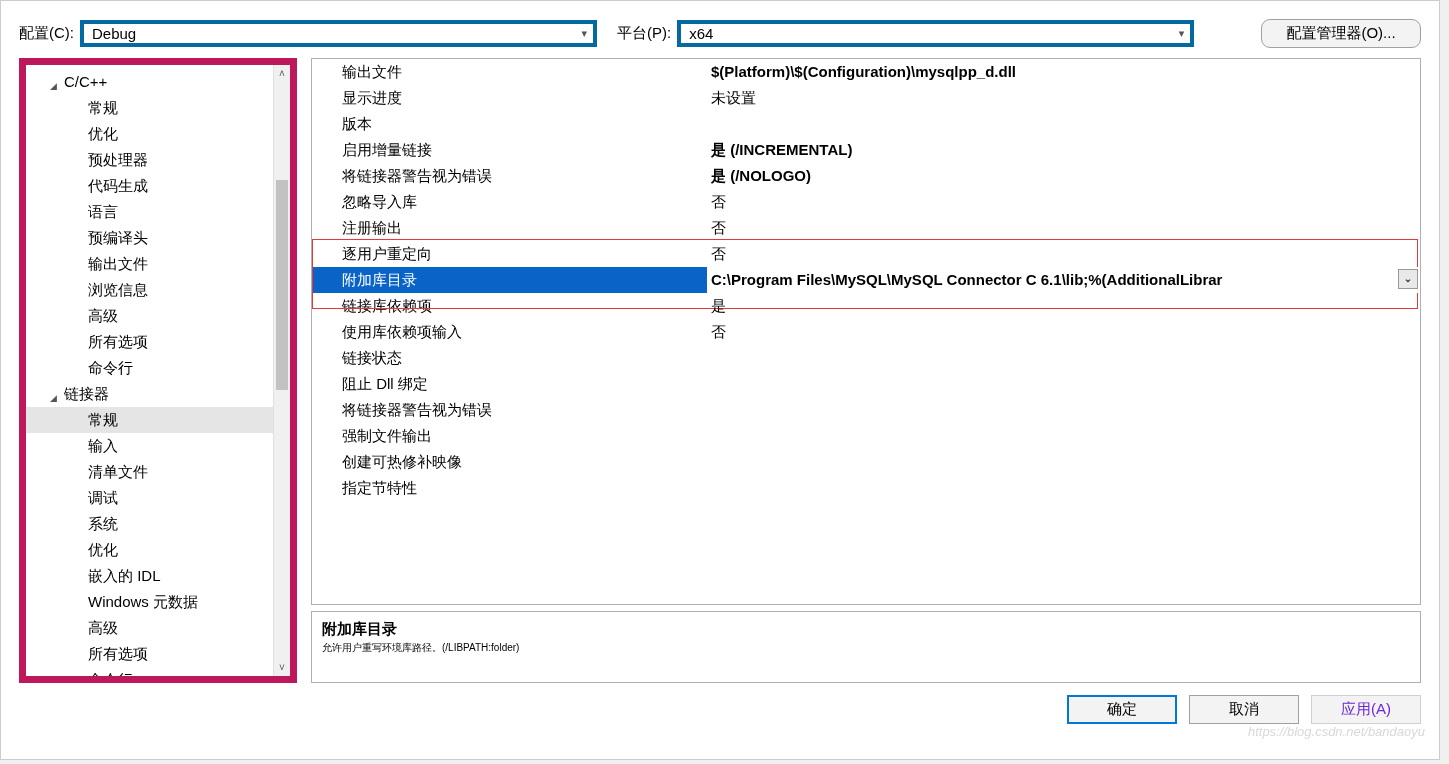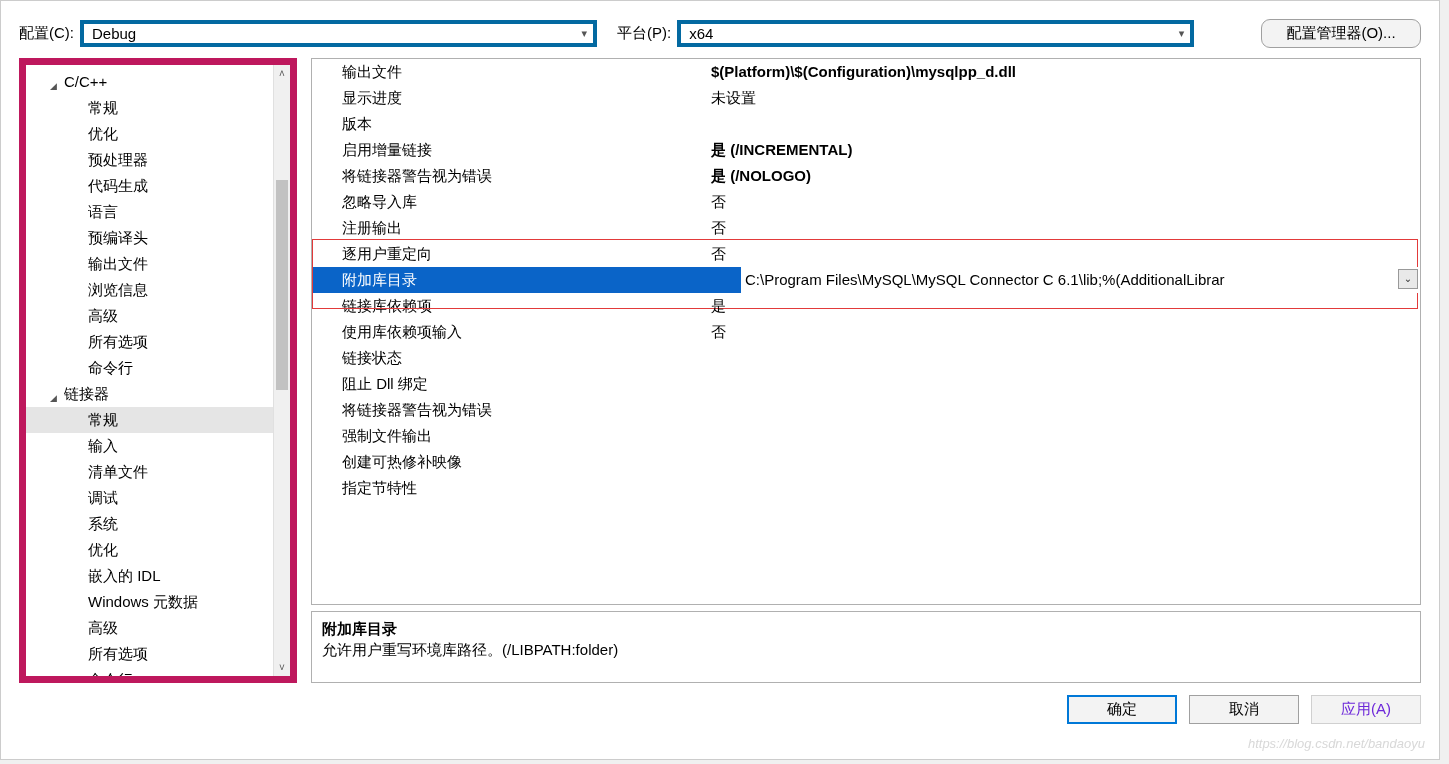--- a/index.html
+++ b/index.html
@@ -30,30 +30,30 @@
   .tree-item.expandable.level0::before { left: 24px; }
   .tree-item.selected { background: #e5e5e5; }
   .right { flex: 1; display: flex; flex-direction: column; gap: 6px; }
   .grid-wrap { border: 1px solid #b0b0b0; flex: 1; position: relative; overflow: hidden; }
   .grid-row { display: flex; height: 26px; line-height: 26px; font-size: 15px; }
   .grid-row .c1 { width: 395px; padding-left: 30px; }
   .grid-row .c2 { flex: 1; padding-left: 4px; position: relative; }
   .grid-row.bold .c2 { font-weight: 700; }
   .grid-row.sel { background: #0a64c8; color: #fff; }
   .grid-row.sel .c1 { background: #0a64c8; }
-  .grid-row.sel .c2 { background: #fff; color: #000; font-weight: 400; margin-left: 34px; }
+  .grid-row.sel .c2 { background: #fff; color: #000; font-weight: 700; }
   .grid-row.sel .c2 .dd { position: absolute; right: 2px; top: 2px; width: 20px; height: 20px; border: 1px solid #999; background: #e9e9e9; display: flex; align-items: center; justify-content: center; font-size: 10px; color: #333; }
   .highlight-box { position: absolute; border: 1px solid #e23a3a; pointer-events: none; }
   .hb1 { left: 0px; top: 180px; width: 1106px; height: 70px; }
   .desc { border: 1px solid #b0b0b0; padding: 8px 10px; height: 72px; }
   .desc-title { font-weight: 700; font-size: 15px; }
-  .desc-text { font-size: 15px; margin-top: 2px; }
+  .desc-text { font-size: 10px; margin-top: 2px; }
   .footer { display: flex; justify-content: flex-end; gap: 12px; padding: 12px 18px 0 0; }
   .footer .btn { width: 110px; }
-  .watermark { position: absolute; right: 14px; bottom: 8px; color: #d8d8d8; font-size: 13px; font-style: italic; pointer-events: none; }
+  .watermark { position: absolute; right: 14px; bottom: 20px; color: #d8d8d8; font-size: 13px; font-style: italic; pointer-events: none; }
 </style>
 </head>
 <body>
 
 <div class="window">
 
   <div class="topbar">
     <span class="lbl">配置(C):</span>
     <div class="combo combo1">
       <span>Debug</span>

